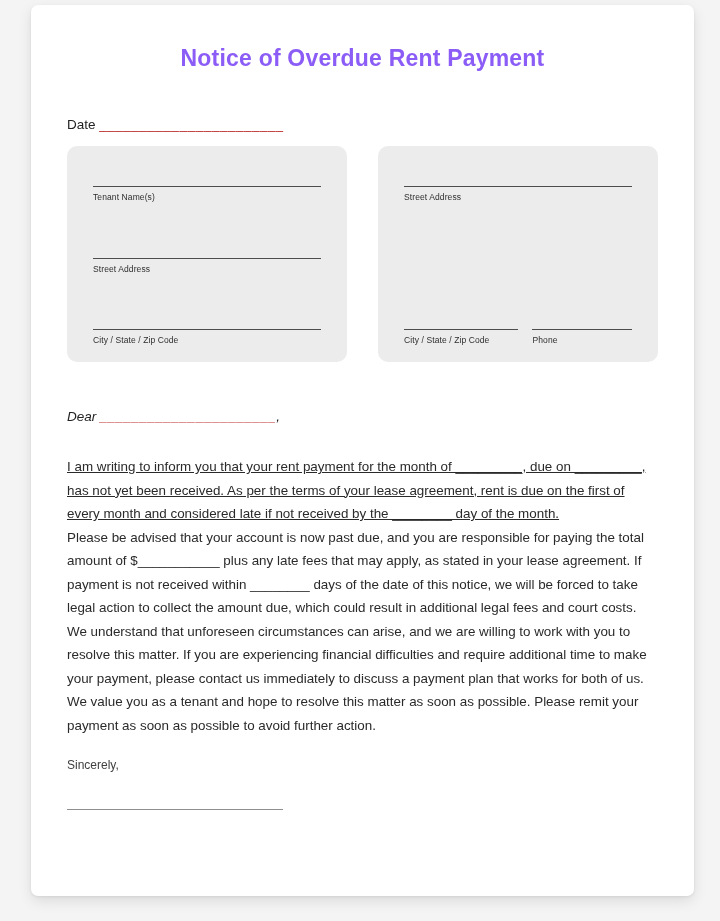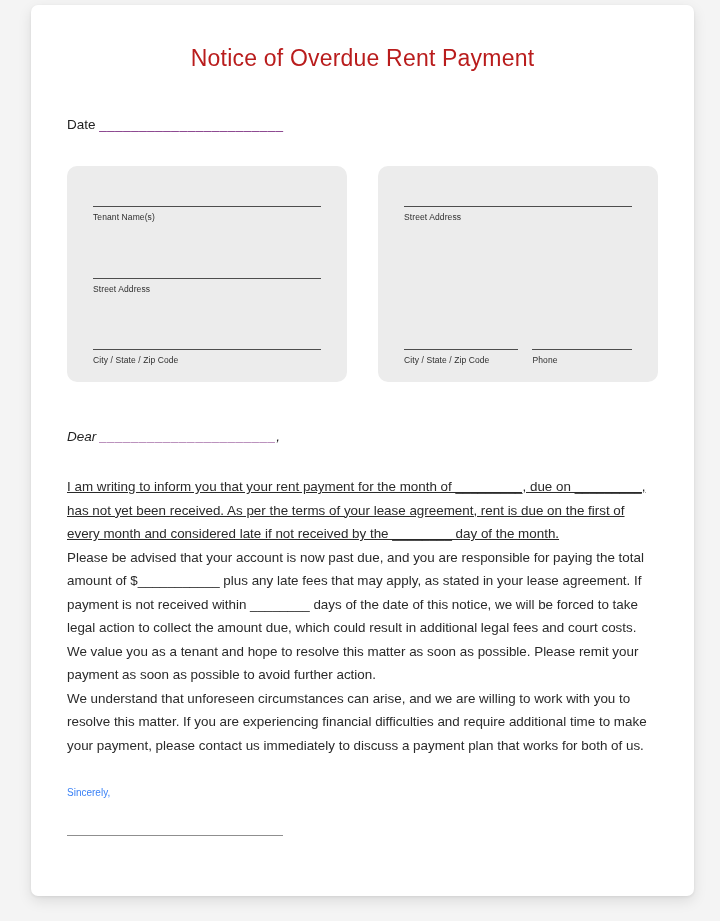--- a/index.html
+++ b/index.html
@@ -16,36 +16,36 @@
     width:663px; height:891px;
     background:#ffffff;
     border-radius:7px;
     box-shadow:0 5px 14px rgba(0,0,0,0.10), 0 1px 3px rgba(0,0,0,0.07);
     padding:33px 36px 0 36px;
   }
   .title {
     margin-top:7px;
     text-align:center;
     font-size:23px;
-    font-weight:normal;
+    font-weight:bold;
     letter-spacing:0.2px;
-    color:#b91c1c;
+    color:#8b5cf6;
   }
   .date-row {
     margin-top:45px;
     font-size:13.5px;
     color:#222222;
   }
   .blank {
-    color:#701a75;
+    color:#b91c1c;
     letter-spacing:0.5px;
     margin-top:11px;
   }
   .boxes {
-    margin-top:34px;
+    margin-top:14px;
     display:flex;
     gap:31px;
   }
   .info-box {
     flex:1;
     height:216px;
     background:#ececec;
     border-radius:10px;
     padding:40px 26px 17px 26px;
     display:flex;
@@ -71,23 +71,23 @@
     font-style:italic;
   }
   .body-text p {
     width:587px;
     font-size:13.4px;
     line-height:23.5px;
     color:#2a2a2a;
   }
   .body-text p.first { margin-top:31px;text-decoration:underline; }
   .closing {
-    margin-top:30px;
-    font-size:10px;
-    color:#3b82f6;
+    margin-top:21px;
+    font-size:12px;
+    color:#404040;
   }
   .signature-line {
     margin-top:37px;
     width:216px;
     border-top:1.4px solid #8f8f8f;
   }
 </style>
 </head>
 <body>
 
@@ -137,21 +137,21 @@
   </div>
 
   <div class="salutation">
     <span>Dear</span>
     <span class="blank">______________________</span><span>,</span>
   </div>
 
   <div class="body-text">
     <p class="first">I am writing to inform you that your rent payment for the month of _________, due on _________, has not yet been received. As per the terms of your lease agreement, rent is due on the first of every month and considered late if not received by the ________ day of the month.</p>
     <p>Please be advised that your account is now past due, and you are responsible for paying the total amount of $___________ plus any late fees that may apply, as stated in your lease agreement. If payment is not received within ________ days of the date of this notice, we will be forced to take legal action to collect the amount due, which could result in additional legal fees and court costs.</p>
+    <p>We understand that unforeseen circumstances can arise, and we are willing to work with you to resolve this matter. If you are experiencing financial difficulties and require additional time to make your payment, please contact us immediately to discuss a payment plan that works for both of us.</p>
     <p>We value you as a tenant and hope to resolve this matter as soon as possible. Please remit your payment as soon as possible to avoid further action.</p>
-    <p>We understand that unforeseen circumstances can arise, and we are willing to work with you to resolve this matter. If you are experiencing financial difficulties and require additional time to make your payment, please contact us immediately to discuss a payment plan that works for both of us.</p>
   </div>
 
   <div class="closing">Sincerely,</div>
 
   <div class="signature-line"></div>
 
 </div>
 
 </body></html>

